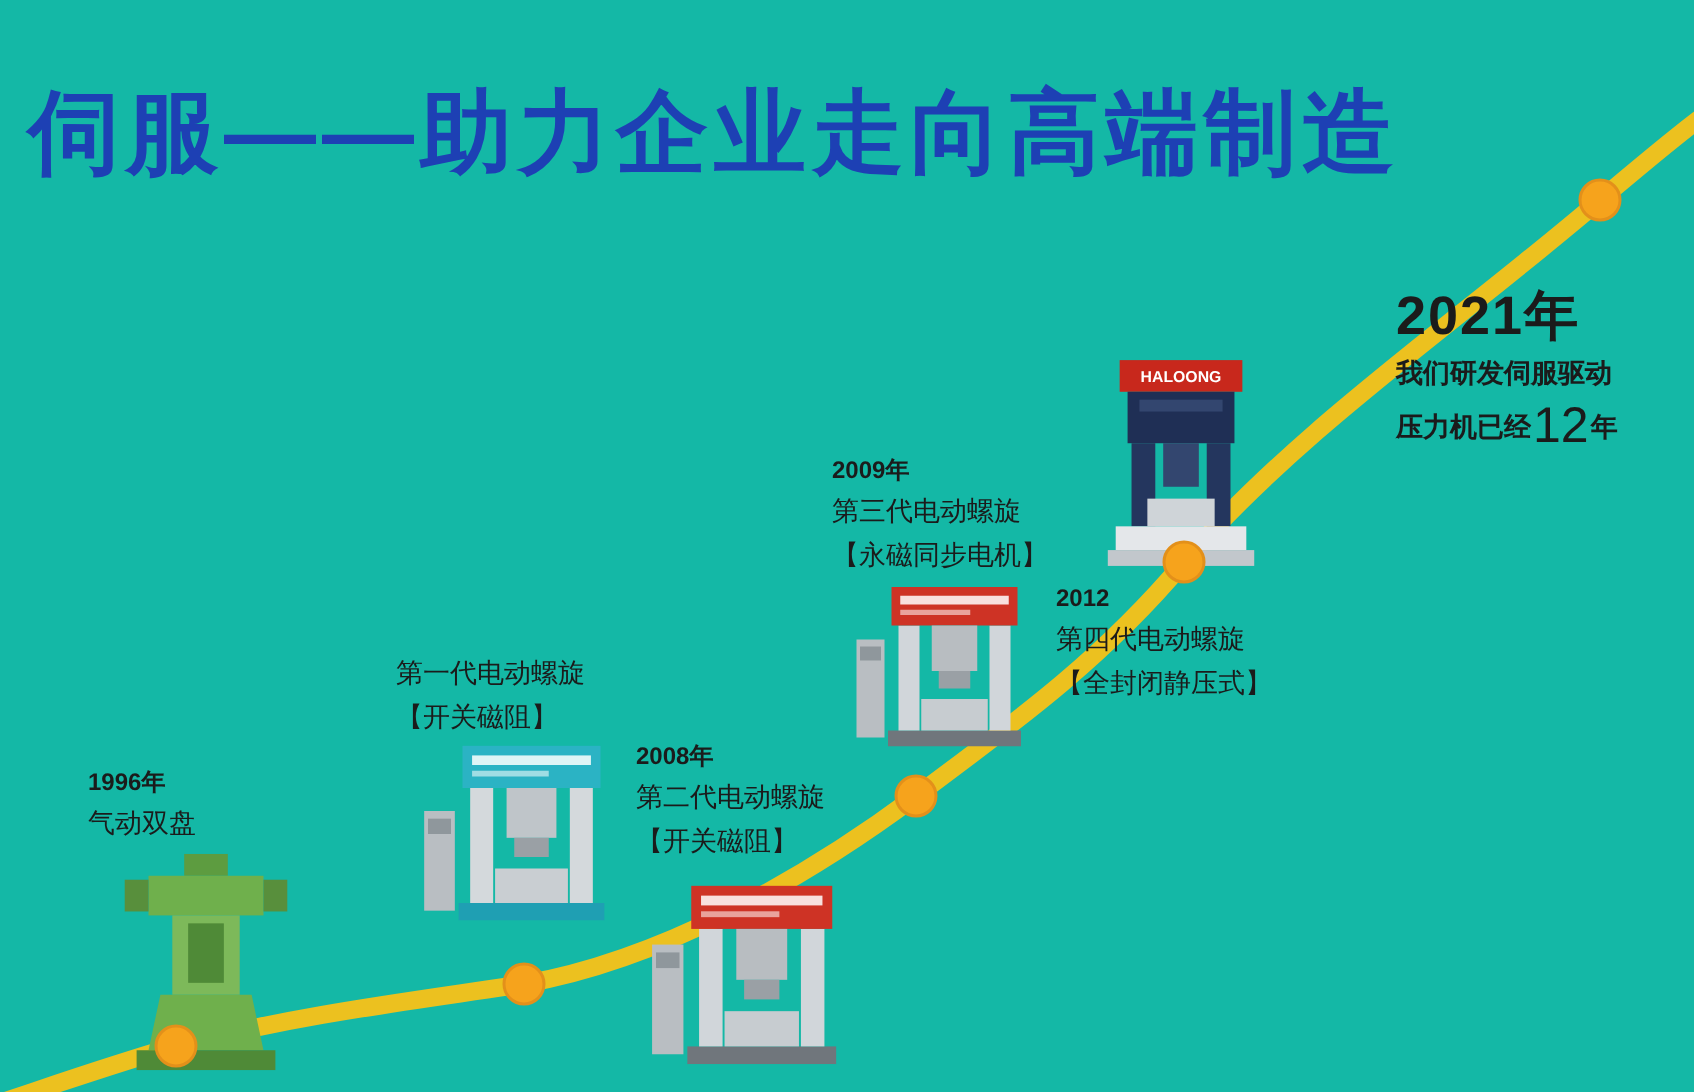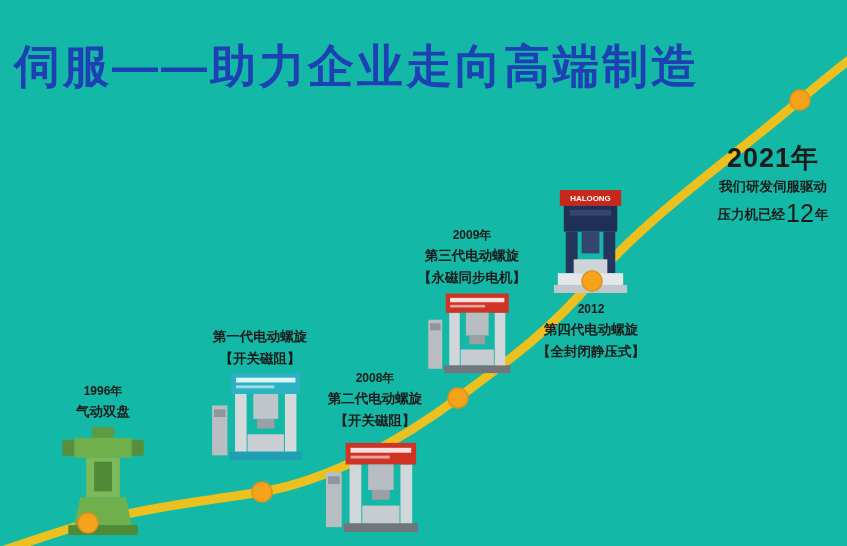--- a/index.html
+++ b/index.html
@@ -8,23 +8,23 @@
     background:#14b8a6;
     font-family:"Liberation Sans","DejaVu Sans",sans-serif;
   }
   .page-title{
     position:absolute;left:14px;top:36px;width:810px;
     font-size:46px;font-weight:800;letter-spacing:3px;
     color:#1d40b4;white-space:nowrap;z-index:3;
   }
   svg.curve-layer{position:absolute;left:0;top:0;z-index:0;pointer-events:none;}
   svg.dot-layer{position:absolute;left:0;top:0;z-index:2;pointer-events:none;}
-  .milestone{position:absolute;text-align:center;z-index:1;color:#1b1b1b;}
+  .milestone{position:absolute;z-index:1;color:#1b1b1b;}
   .year{font-size:12px;font-weight:700;line-height:1.25;}
-  .line{font-size:13.5px;font-weight:700;line-height:1.3;margin-top:4px;white-space:nowrap;}
+  .line{font-size:13.5px;font-weight:400;line-height:1.3;margin-top:4px;white-space:nowrap;}
   .machine{display:block;margin:4px auto 0 auto;}
   .machine-top{margin:0 auto 8px auto;}
   .m2021 .year{font-size:27px;letter-spacing:1px;}
   .m2021 .line{font-size:13.5px;font-weight:700;margin-top:2px;}
   .m2021 .bignum{font-size:25px;font-weight:400;vertical-align:-3px;padding:0 1px;}
 </style>
 </head>
 <body>
 
 <div id="stage">
@@ -105,21 +105,21 @@
       <rect x="76" y="26" width="12" height="60" fill="#d1d6da"></rect>
       <rect x="20" y="4" width="72" height="22" fill="#ce3325"></rect>
       <rect x="25" y="9" width="62" height="5" fill="#ffffff" opacity="0.85"></rect>
       <rect x="25" y="17" width="40" height="3" fill="#ffffff" opacity="0.55"></rect>
       <rect x="43" y="26" width="26" height="26" fill="#b8bdc1"></rect>
       <rect x="47" y="52" width="18" height="10" fill="#9aa0a5"></rect>
       <rect x="37" y="68" width="38" height="18" fill="#c7ccd0"></rect>
     </svg>
   </div>
 
-  <div class="milestone" style="left:528px;top:190px;width:126px;">
+  <div class="milestone" style="left:528px;top:180px;width:126px;">
     <svg class="machine machine-top" width="94" height="104" viewBox="0 0 95 105">
       <rect x="16" y="0" width="62" height="16" fill="#c8281c"></rect>
       <text x="47" y="11" font-size="8" font-weight="bold" fill="#ffffff" text-anchor="middle">HALOONG</text>
       <rect x="20" y="16" width="54" height="26" fill="#1f2f55"></rect>
       <rect x="26" y="20" width="42" height="6" fill="#33466f"></rect>
       <rect x="22" y="42" width="12" height="42" fill="#24365e"></rect>
       <rect x="60" y="42" width="12" height="42" fill="#24365e"></rect>
       <rect x="38" y="42" width="18" height="22" fill="#33466f"></rect>
       <rect x="30" y="70" width="34" height="14" fill="#cfd4d8"></rect>
       <rect x="14" y="84" width="66" height="12" fill="#e4e7ea"></rect>

